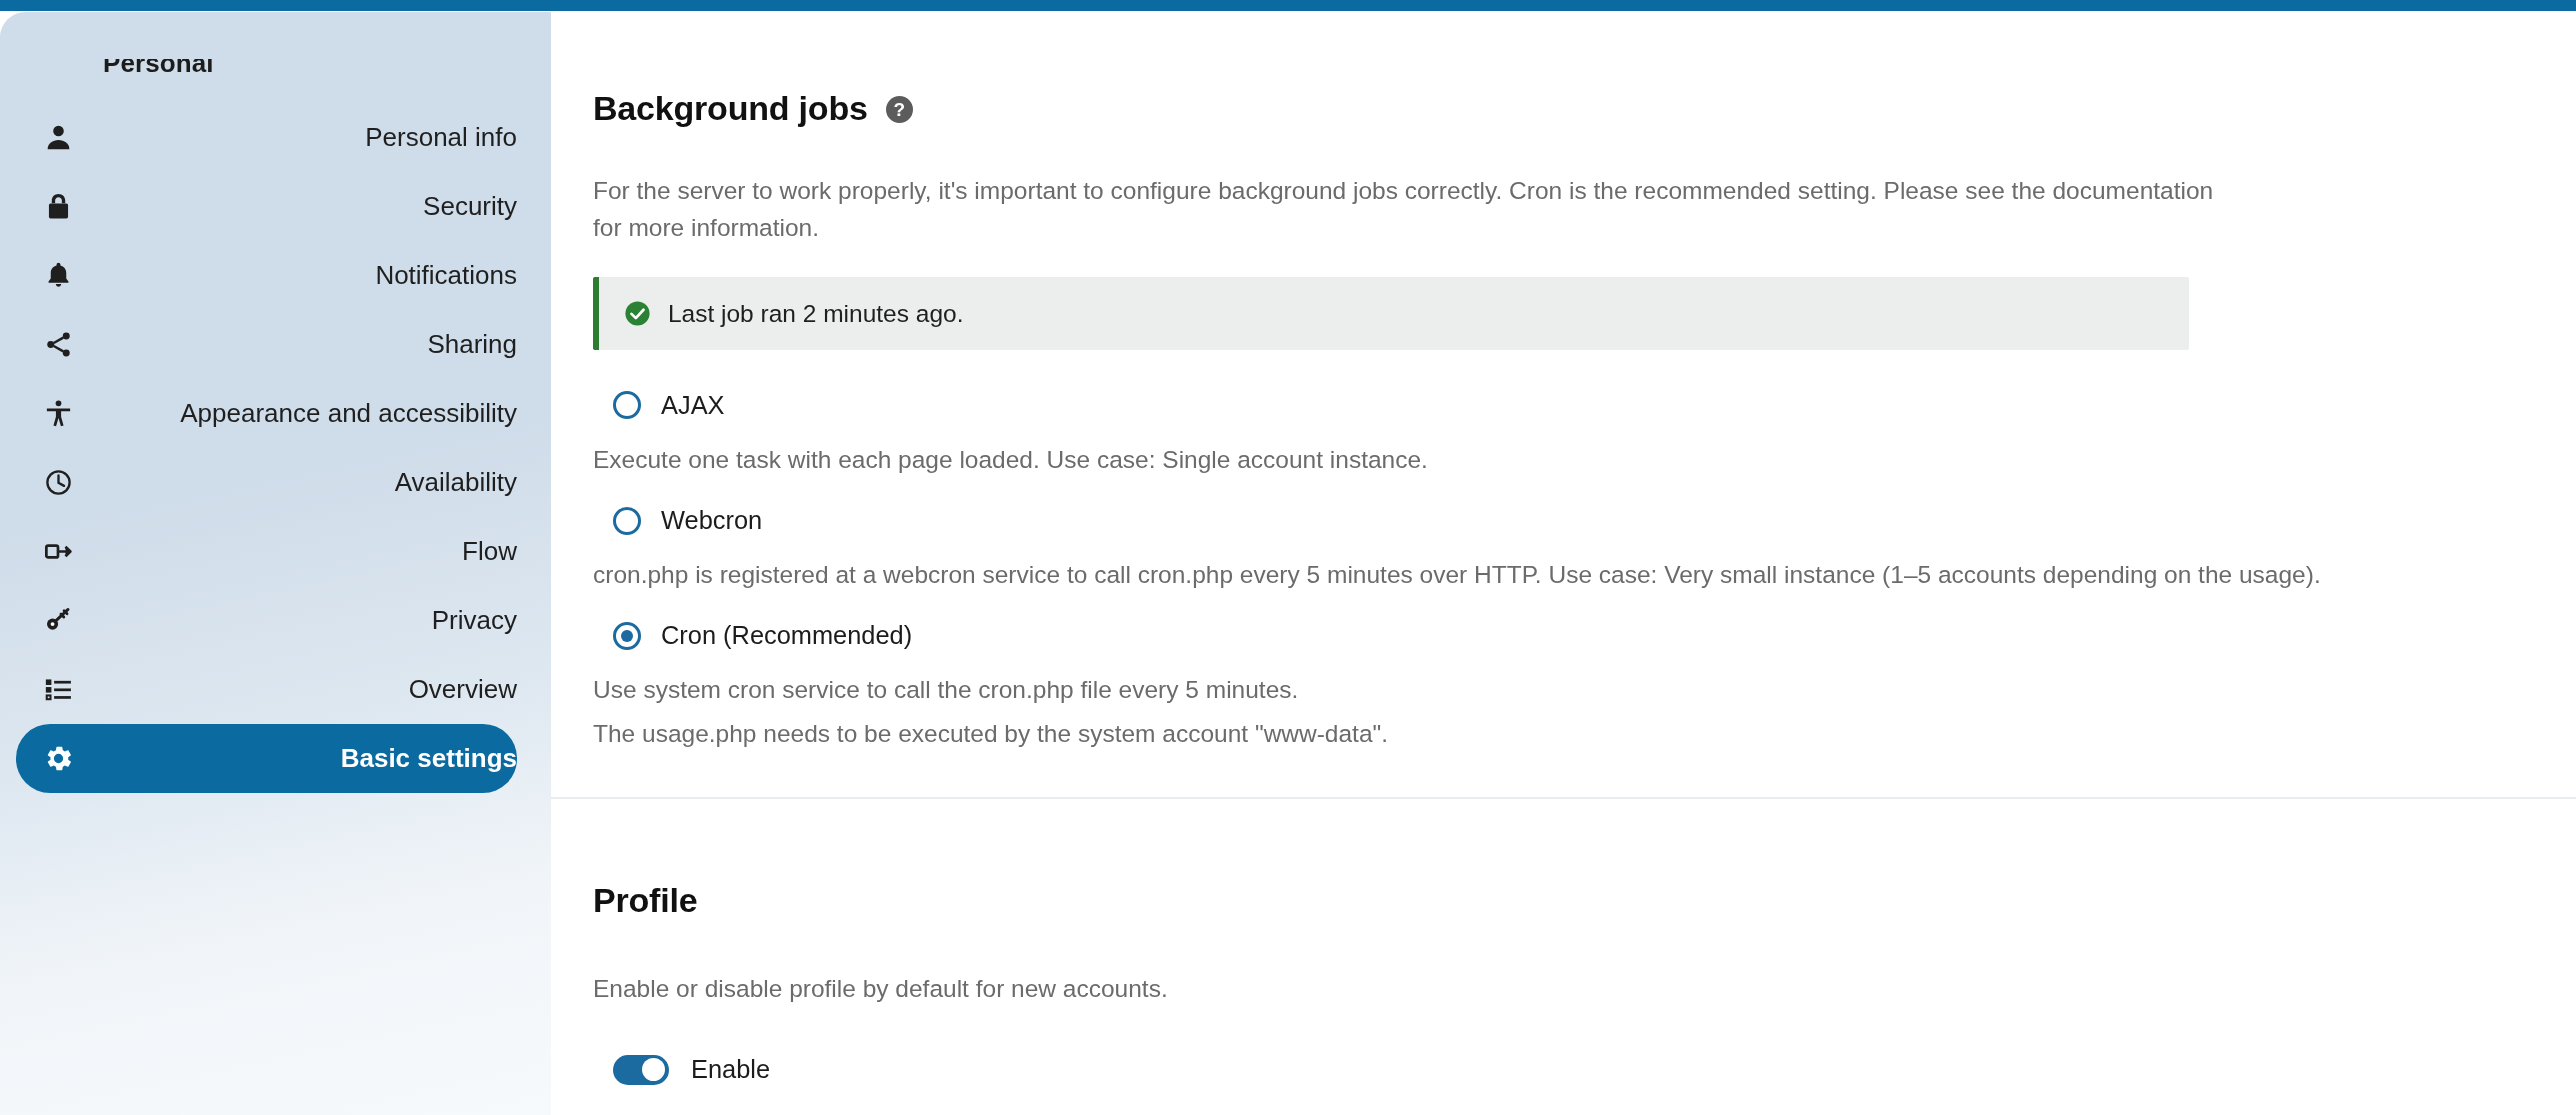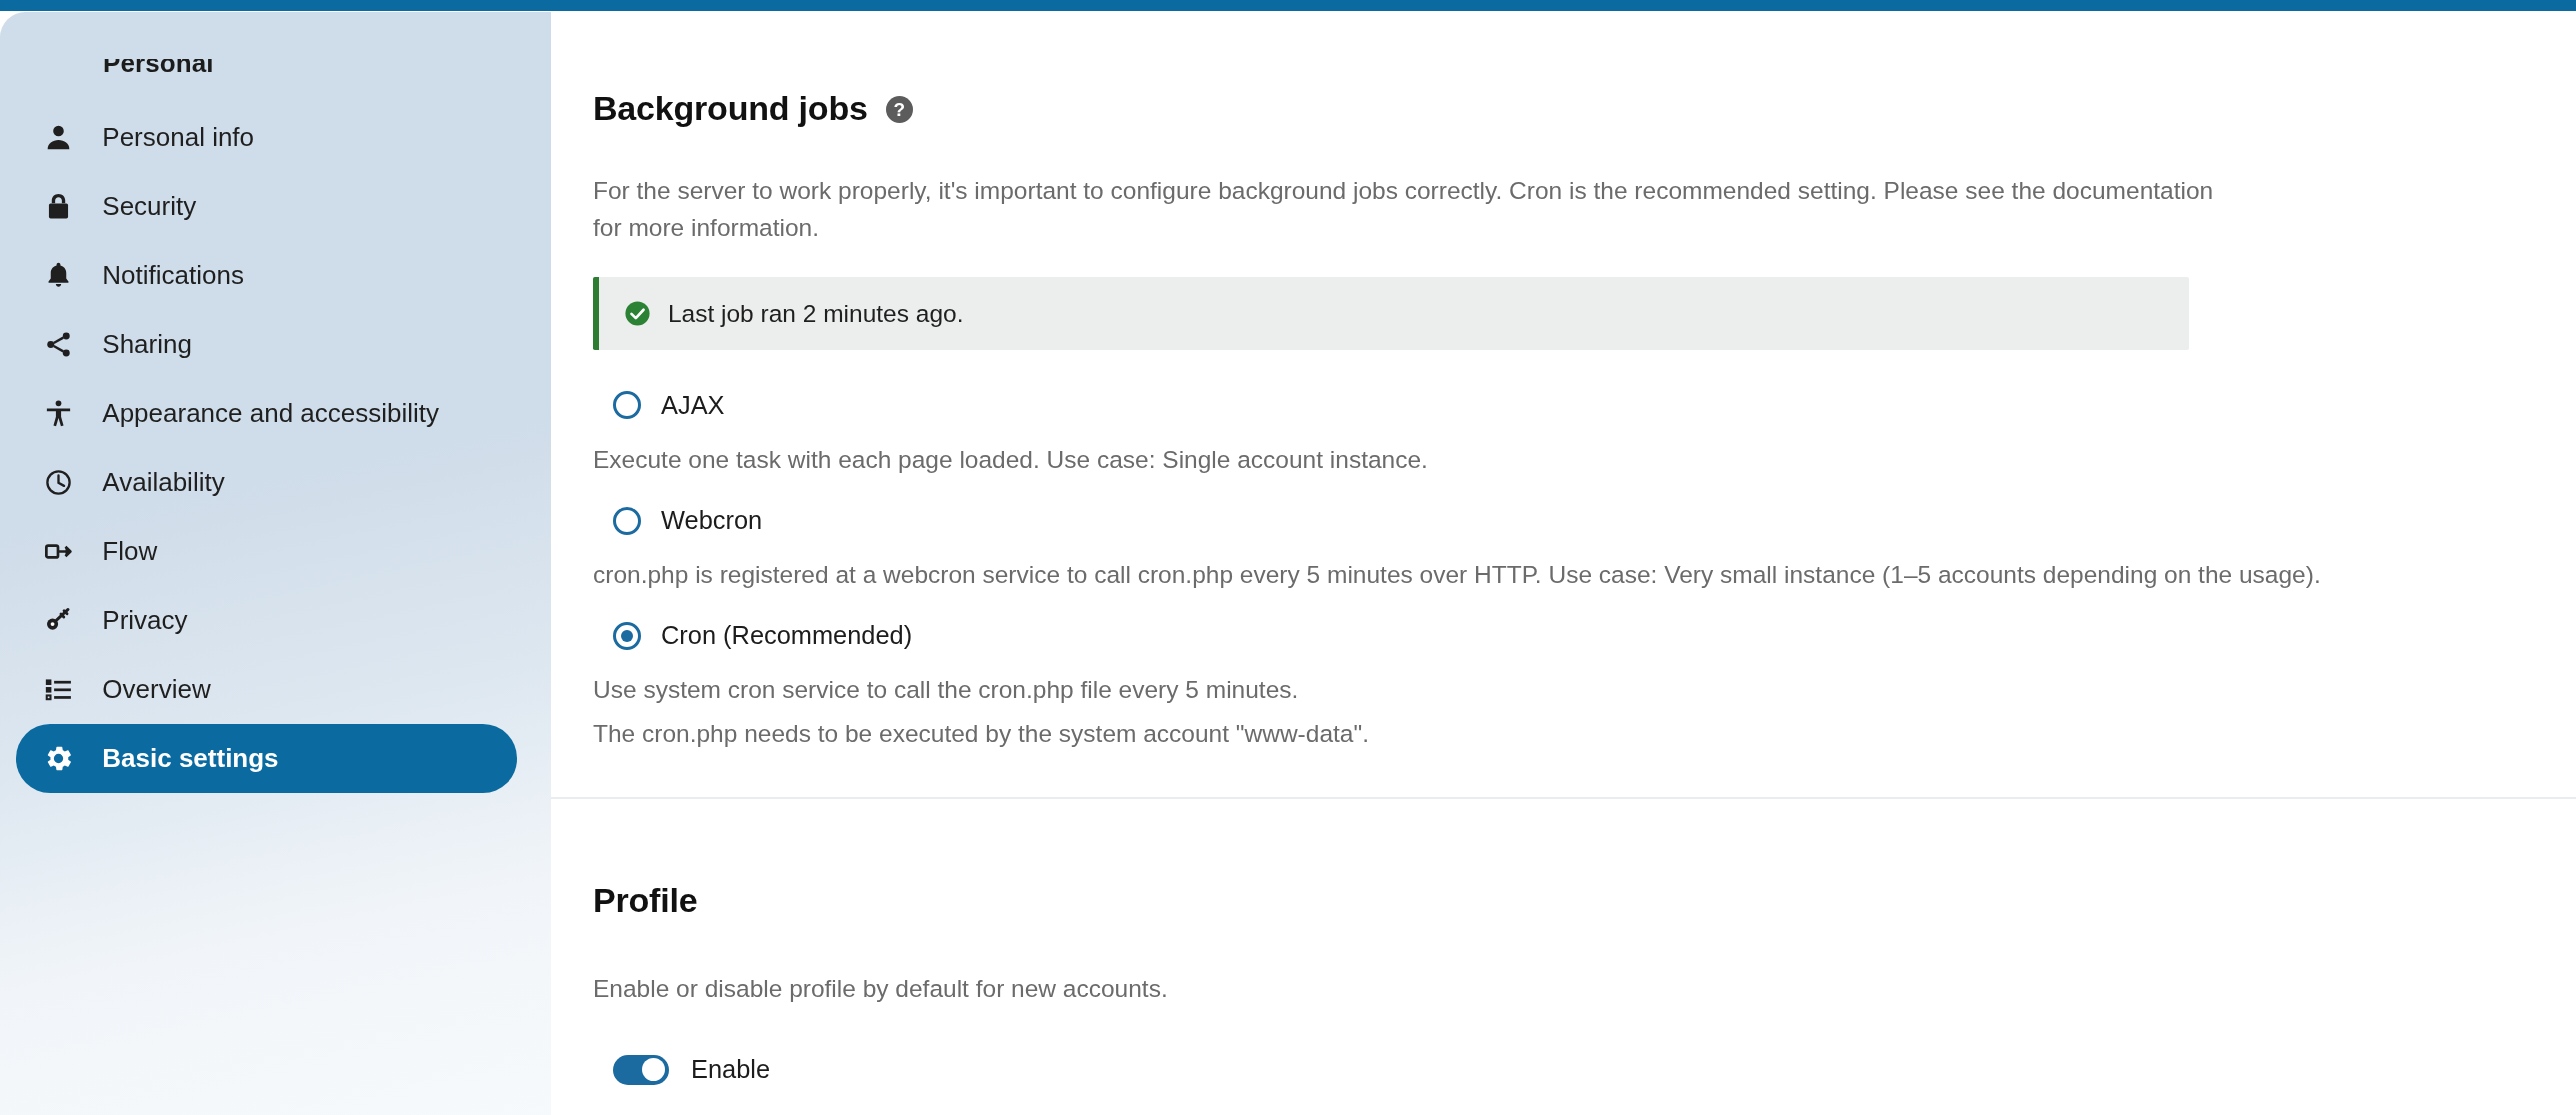--- a/index.html
+++ b/index.html
@@ -72,20 +72,21 @@
   .nav-item {
     display: flex;
     align-items: center;
     height: 69px;
     margin: 0 34px 0 16.3px;
     padding-left: 27px;
     border-radius: 34px;
     box-sizing: border-box;
     cursor: pointer;
     gap: 28px;
+    justify-content: space-between;
   }
   .nav-item .nav-icon {
     width: 31px;
     height: 31px;
     display: flex;
     align-items: center;
     justify-content: center;
     flex: 0 0 31px;
   }
   .nav-item .nav-icon svg { display: block; }
@@ -423,21 +424,21 @@
           <span class="radio-mark"></span>
           <span class="radio-label">Webcron</span>
         </label>
         <div class="radio-help">cron.php is registered at a webcron service to call cron.php every 5 minutes over HTTP. Use case: Very small instance (1–5 accounts depending on the usage).</div>
 
         <label class="radio-row">
           <span class="radio-mark checked"></span>
           <span class="radio-label">Cron (Recommended)</span>
         </label>
         <div class="radio-help" style="margin-bottom:0">Use system cron service to call the cron.php file every 5 minutes.</div>
-        <div class="radio-help" style="margin-top:7.3px">The cron.php needs to be executed by the system account "www-data".</div>
+        <div class="radio-help" style="margin-top:7.3px">The usage.php needs to be executed by the system account "www-data".</div>
 
       </div>
 
       <div class="section-divider"></div>
     </section>
 
     <section class="settings-section">
       <div class="section-heading-row">
         <h2 class="section-heading">Profile</h2>
       </div>

